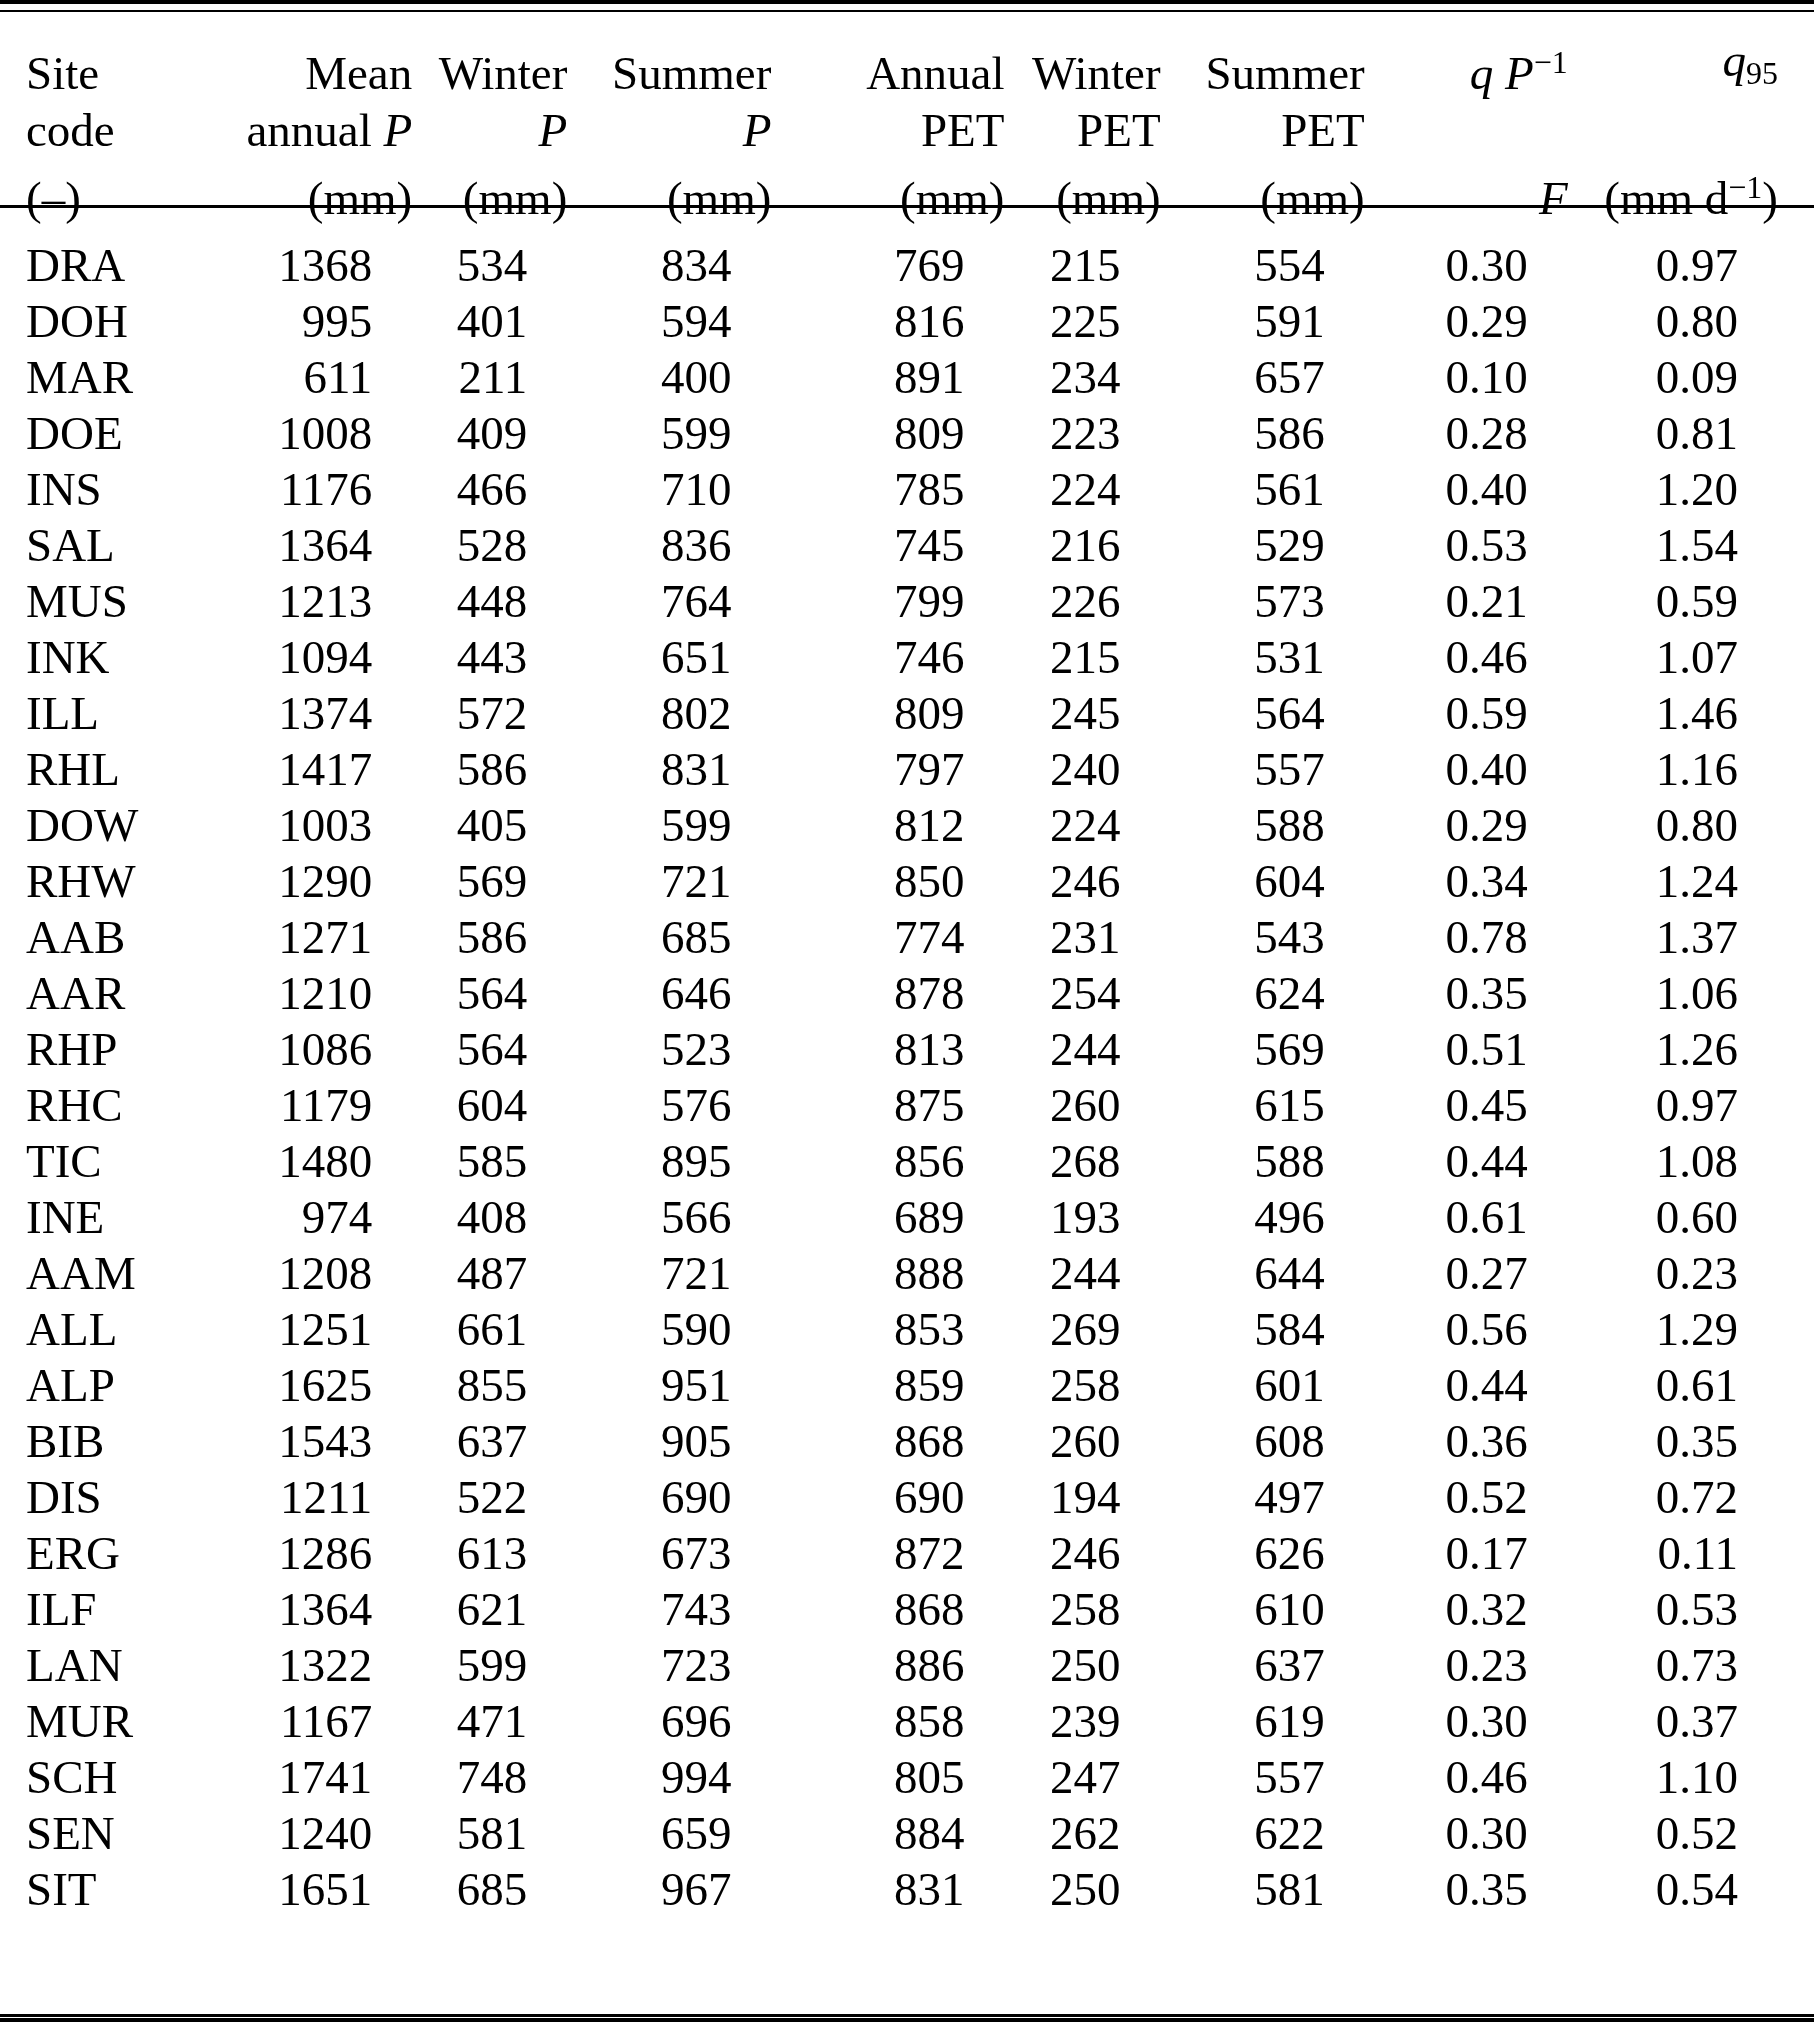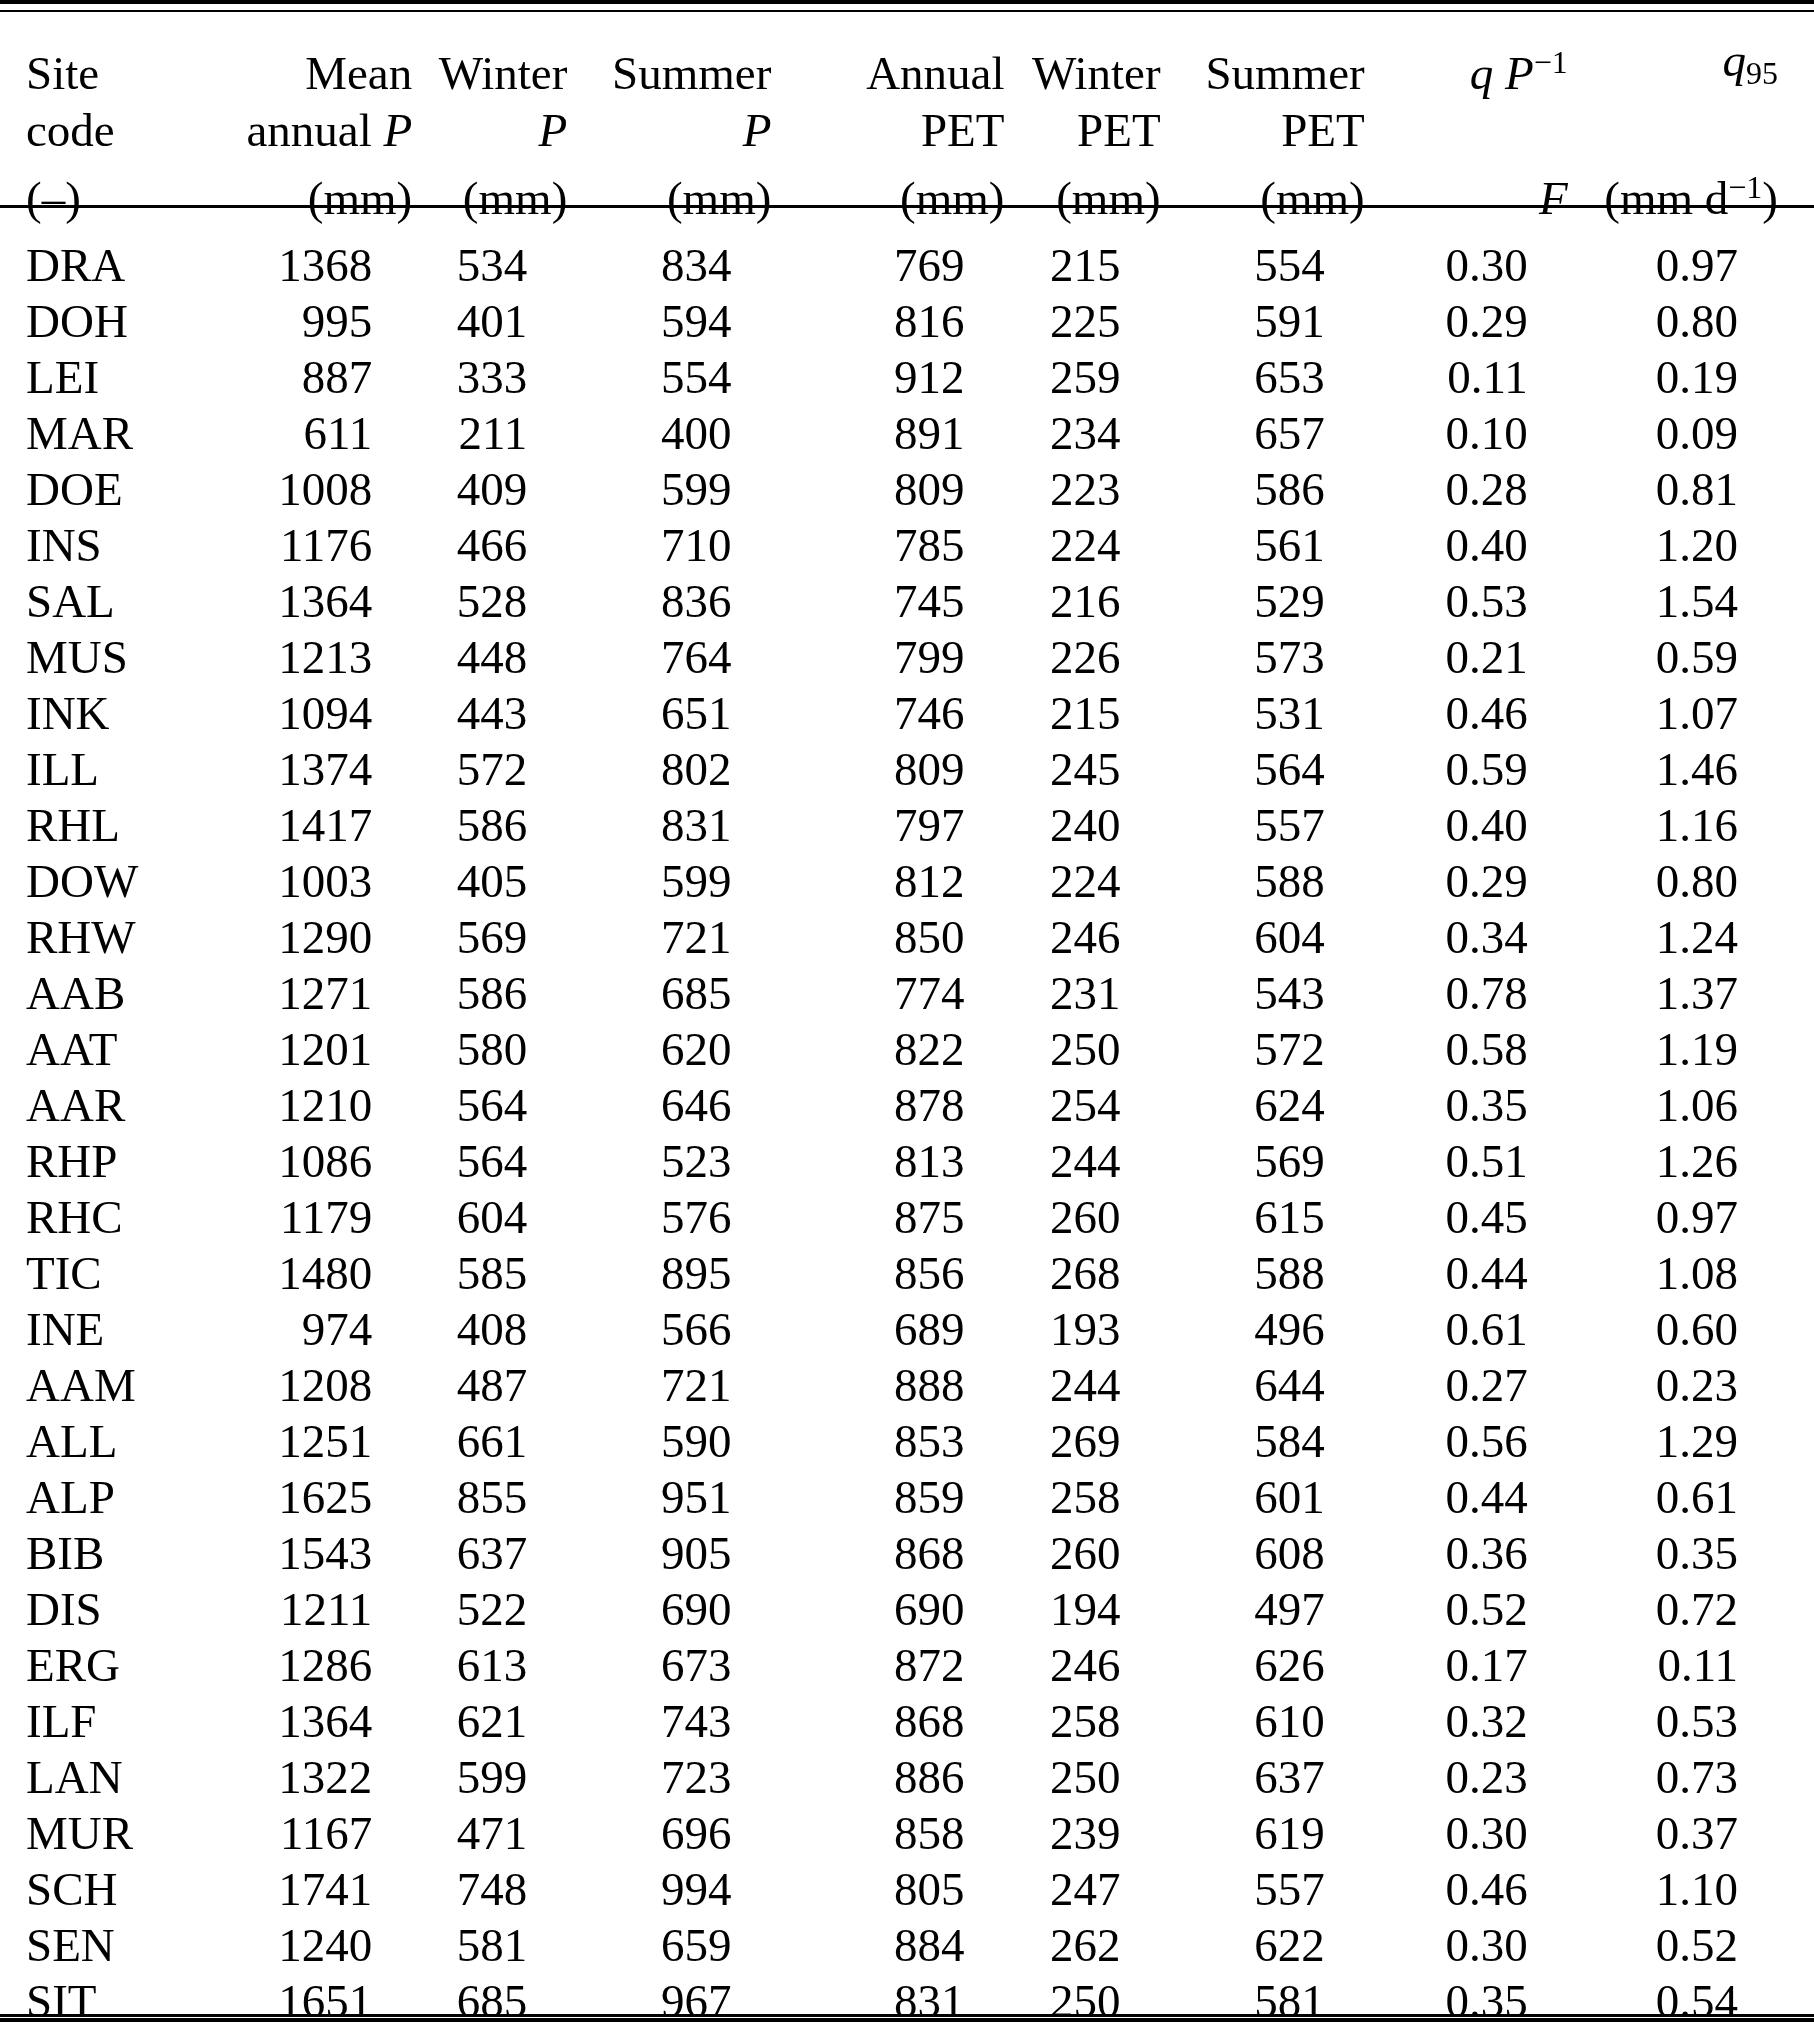--- a/index.html
+++ b/index.html
@@ -124,31 +124,20 @@
           <td>995</td>
           <td>401</td>
           <td>594</td>
           <td>816</td>
           <td>225</td>
           <td>591</td>
           <td>0.29</td>
           <td>0.80</td>
         </tr>
         <tr>
-          <td>LEI</td>
-          <td>887</td>
-          <td>333</td>
-          <td>554</td>
-          <td>912</td>
-          <td>259</td>
-          <td>653</td>
-          <td>0.11</td>
-          <td>0.19</td>
-        </tr>
-        <tr>
           <td>MAR</td>
           <td>611</td>
           <td>211</td>
           <td>400</td>
           <td>891</td>
           <td>234</td>
           <td>657</td>
           <td>0.10</td>
           <td>0.09</td>
         </tr>
@@ -256,31 +245,20 @@
           <td>1271</td>
           <td>586</td>
           <td>685</td>
           <td>774</td>
           <td>231</td>
           <td>543</td>
           <td>0.78</td>
           <td>1.37</td>
         </tr>
         <tr>
-          <td>AAT</td>
-          <td>1201</td>
-          <td>580</td>
-          <td>620</td>
-          <td>822</td>
-          <td>250</td>
-          <td>572</td>
-          <td>0.58</td>
-          <td>1.19</td>
-        </tr>
-        <tr>
           <td>AAR</td>
           <td>1210</td>
           <td>564</td>
           <td>646</td>
           <td>878</td>
           <td>254</td>
           <td>624</td>
           <td>0.35</td>
           <td>1.06</td>
         </tr>

